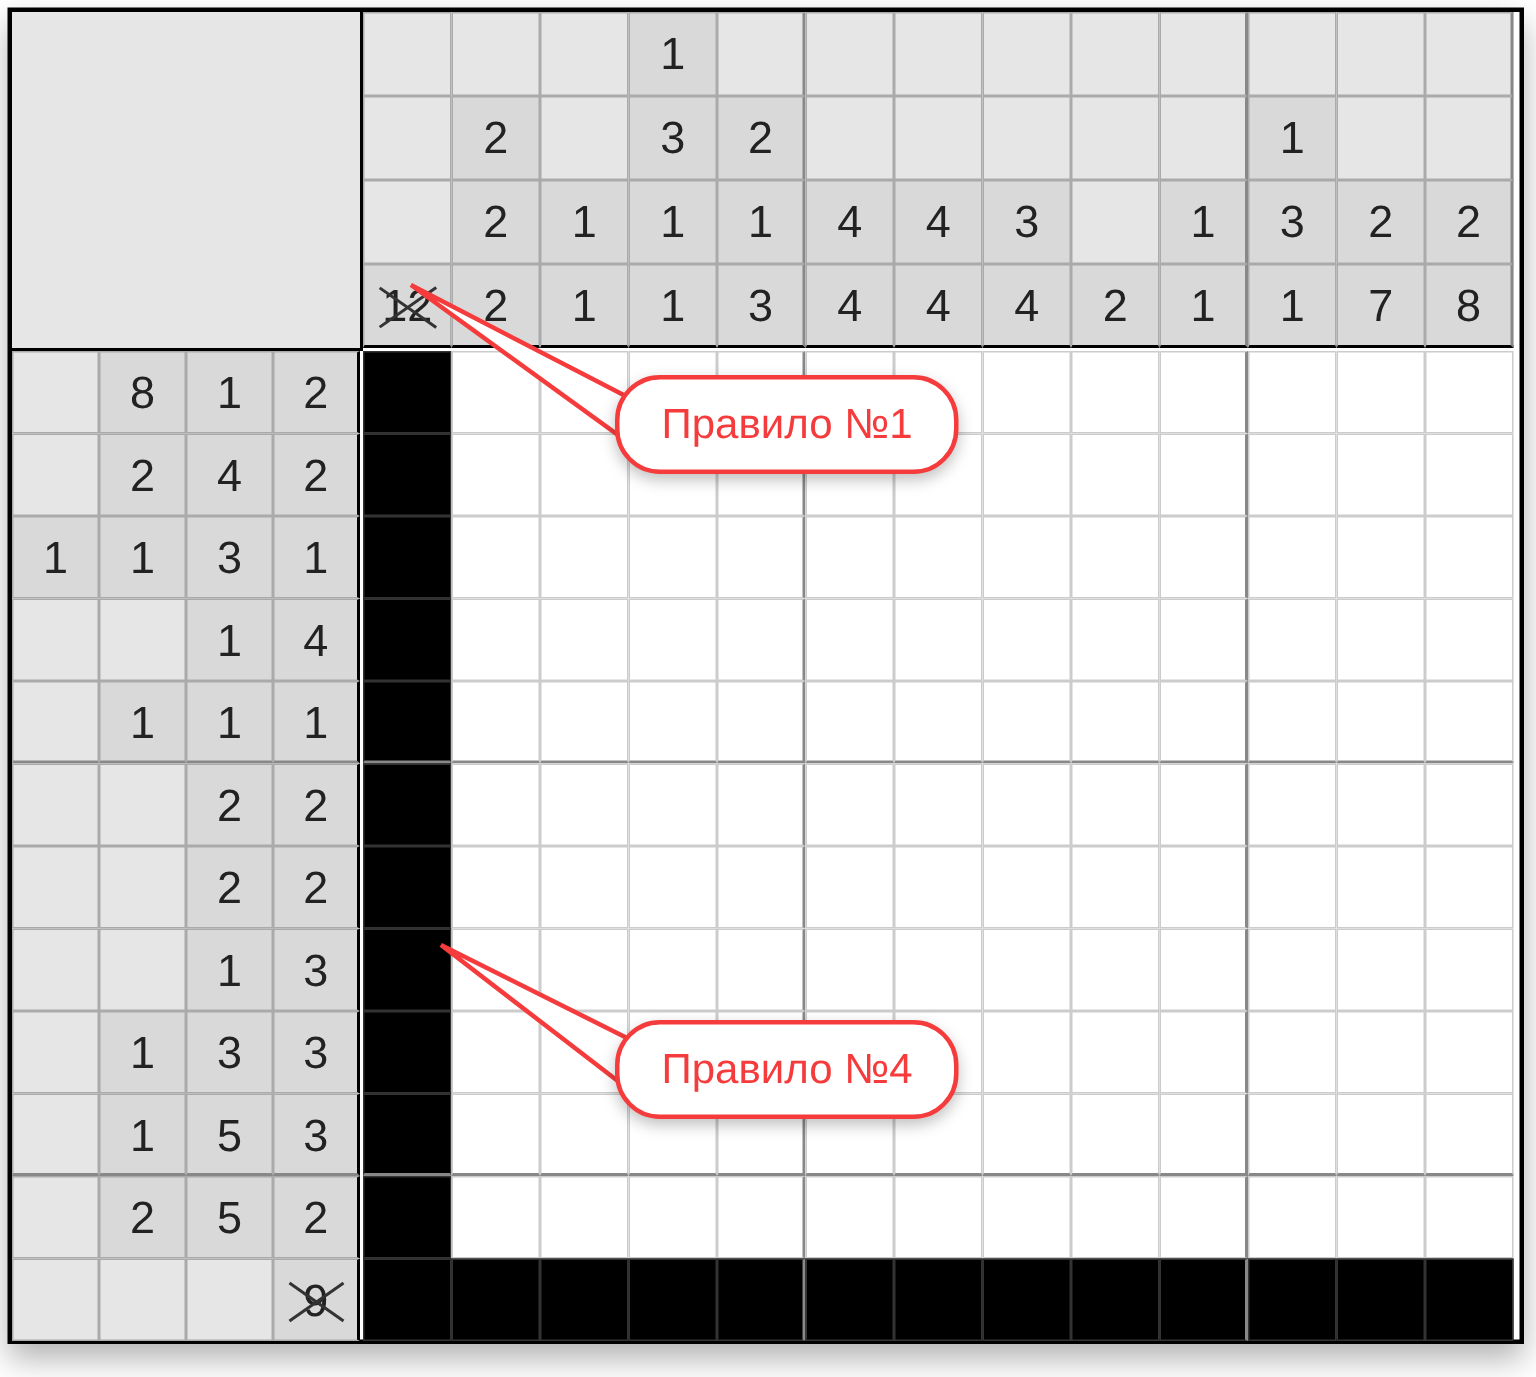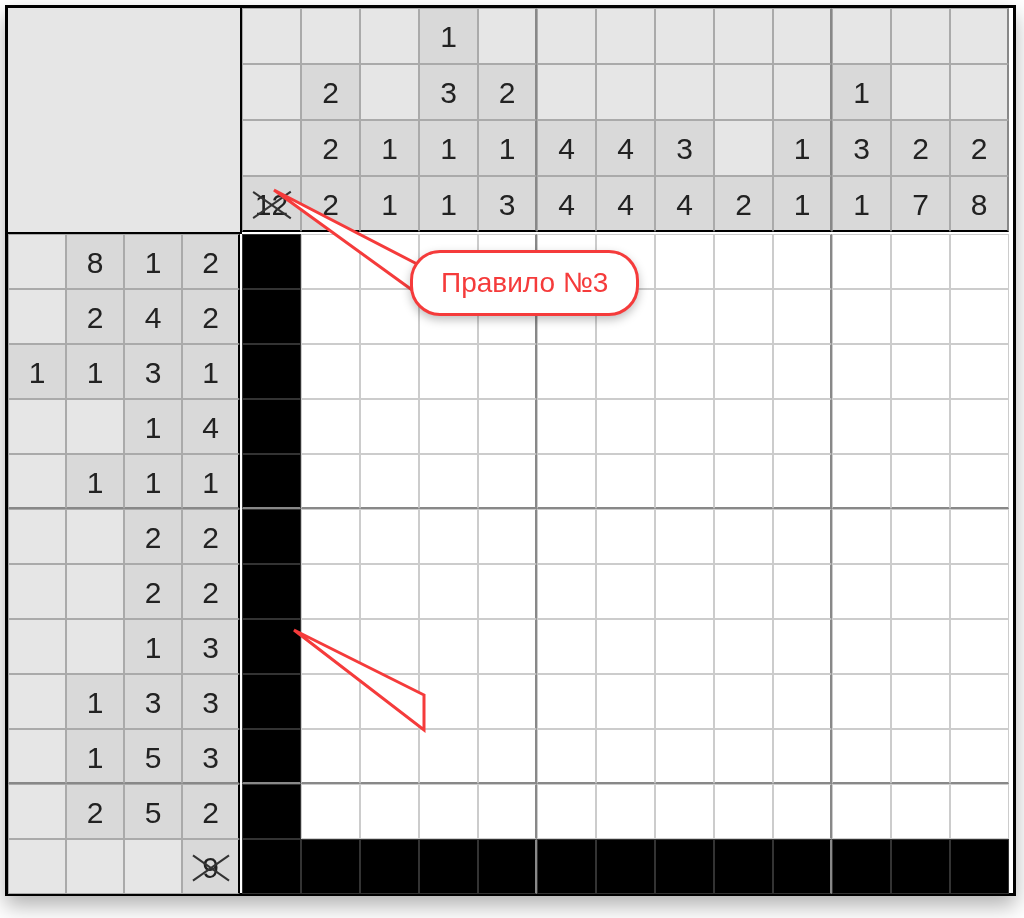--- a/index.html
+++ b/index.html
@@ -316,22 +316,25 @@
       <div class="cell filled" style="left: 588px; top: 831px; width: 59px; height: 55px; line-height: 55px;"></div>
       <div class="cell filled" style="left: 647px; top: 831px; width: 59px; height: 55px; line-height: 55px;"></div>
       <div class="cell filled" style="left: 706px; top: 831px; width: 59px; height: 55px; line-height: 55px;"></div>
       <div class="cell filled" style="left: 765px; top: 831px; width: 59px; height: 55px; line-height: 55px; border-right-color: rgb(136, 136, 136); border-right-width: 2px;"></div>
       <div class="cell filled" style="left: 824px; top: 831px; width: 59px; height: 55px; line-height: 55px;"></div>
       <div class="cell filled" style="left: 883px; top: 831px; width: 59px; height: 55px; line-height: 55px;"></div>
       <div class="cell filled" style="left: 942px; top: 831px; width: 59px; height: 55px; line-height: 55px;"></div>
     </div>
 
   <div class="callout" style="left:410px;top:250px">
-    <span>Правило №3</span>
+    <span>Правило №1</span>
   </div>
   <svg class="tail" style="left:269px;top:185px" width="180" height="130">
     <path d="M 150 80 L 5 5 L 150 110 Z" fill="#fff" stroke="#f53b3b" stroke-width="3"></path>
   </svg>
 
+  <div class="callout" style="left:410px;top:680px">
+    <span>Правило №4</span>
+  </div>
   <svg class="tail" style="left:289px;top:625px" width="160" height="140">
     <path d="M 135 70 L 5 5 L 135 105 Z" fill="#fff" stroke="#f53b3b" stroke-width="3"></path>
   </svg>
 </div>
 
 </body></html>

